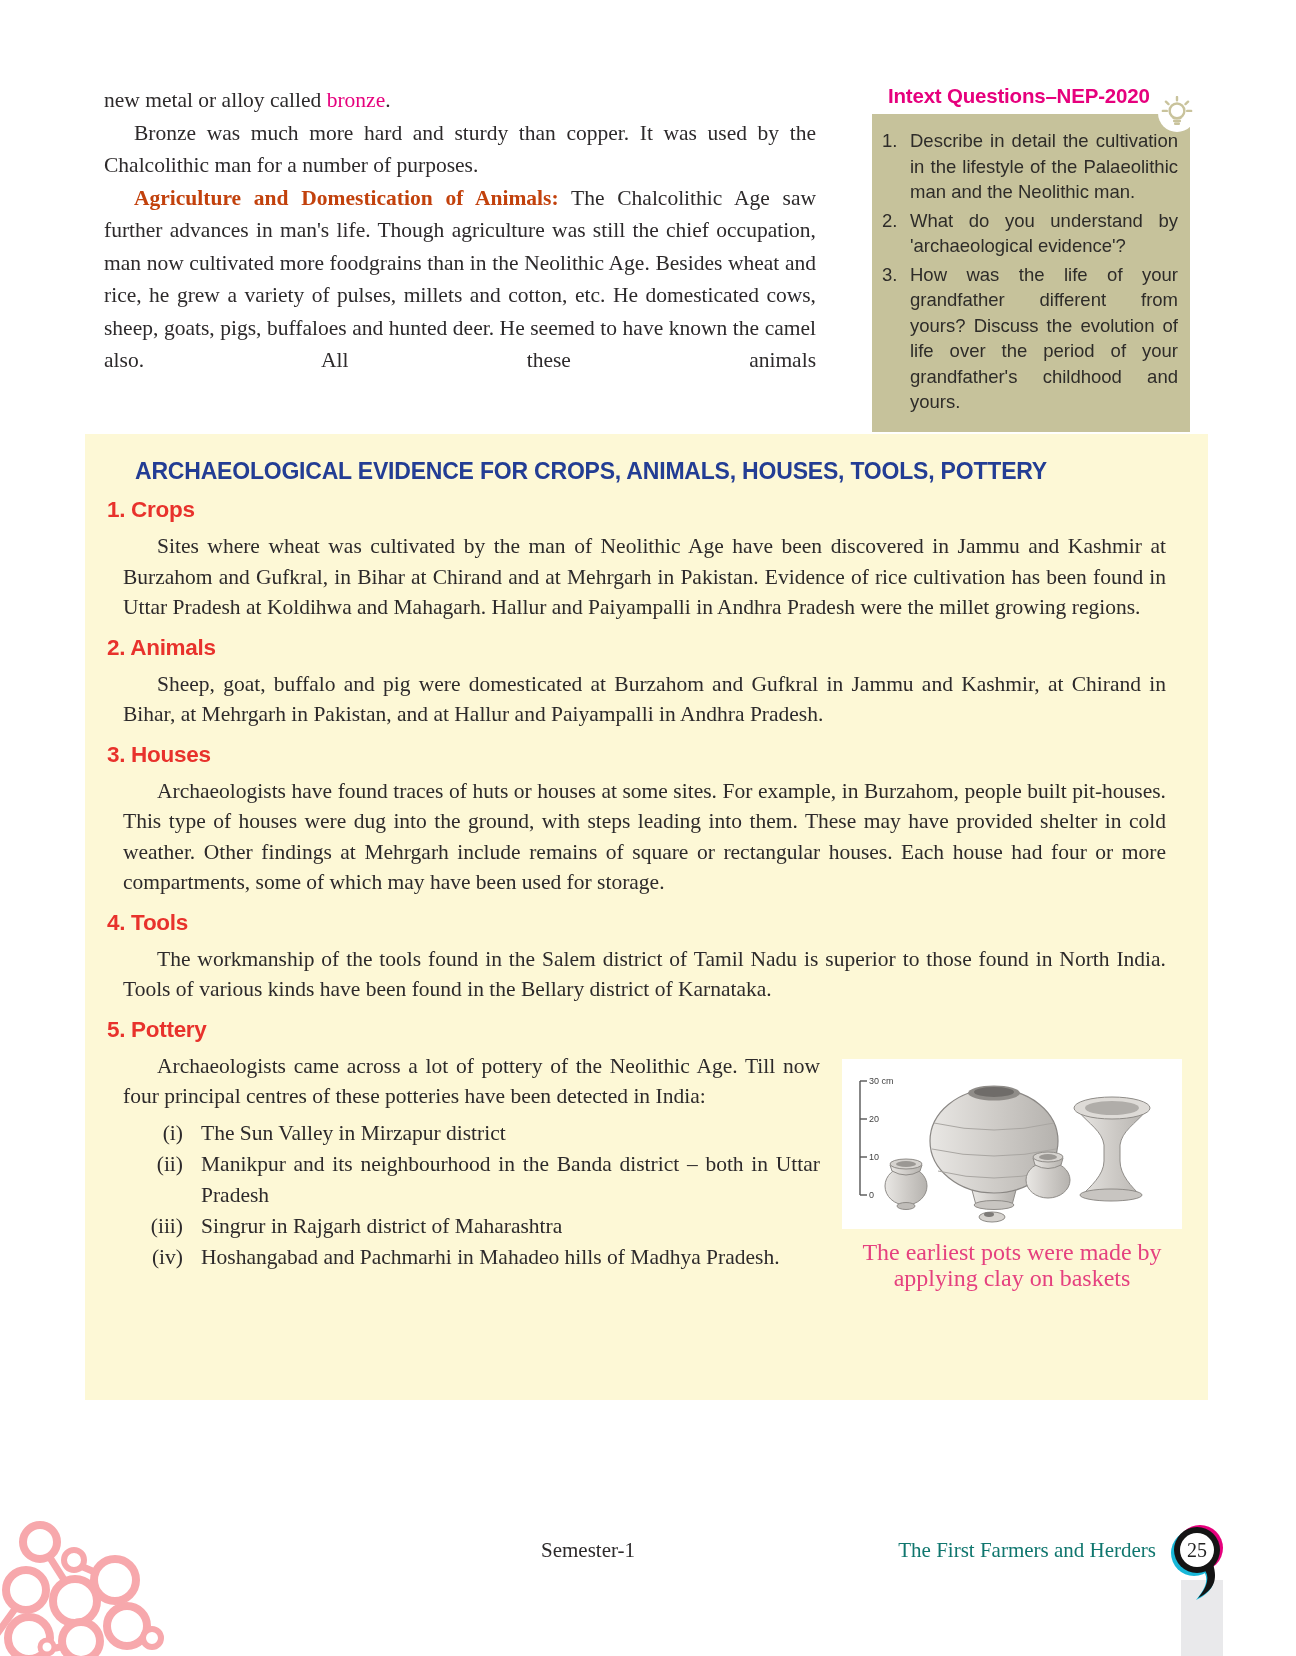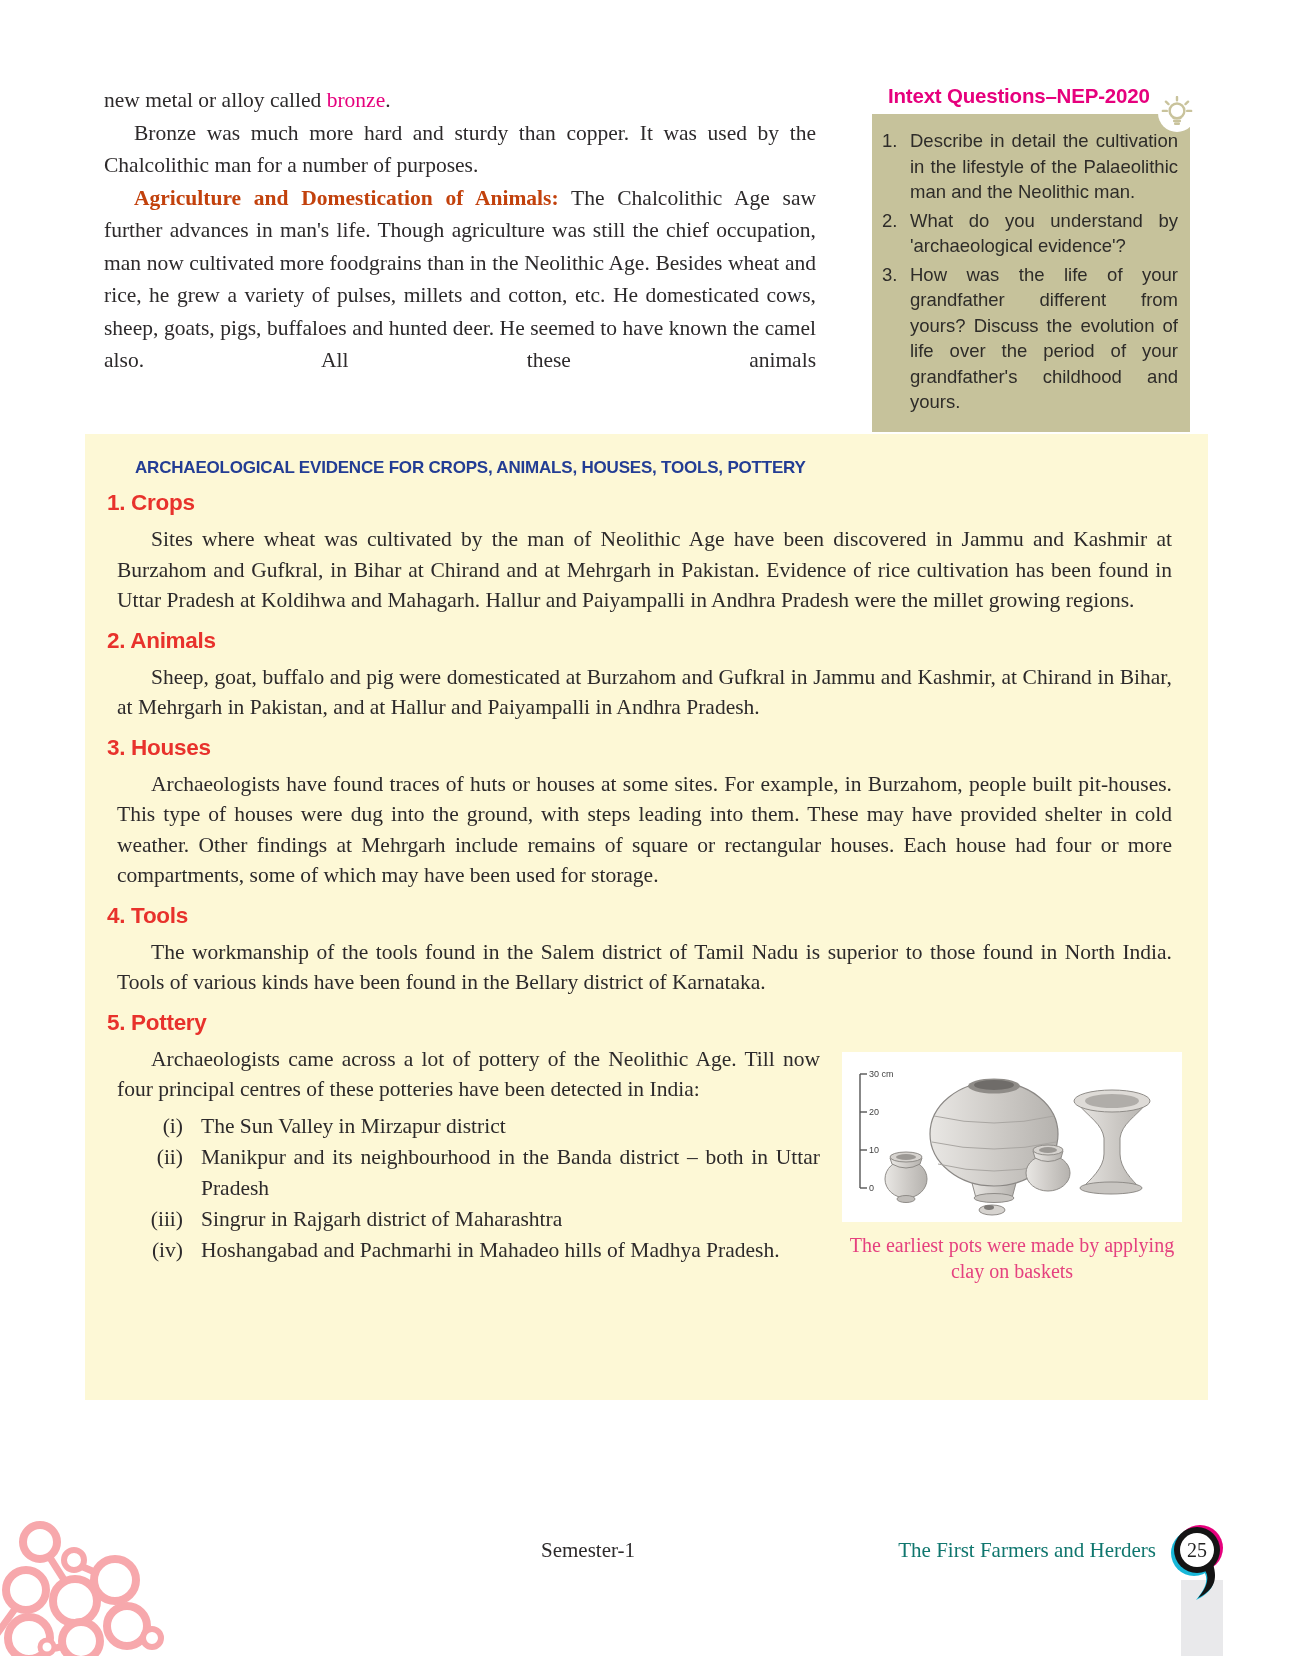--- a/index.html
+++ b/index.html
@@ -25,32 +25,32 @@
   .q-item{display:flex;margin-bottom:3px;}
   .q-num{flex:0 0 28px;}
   .q-text{flex:1;text-align:justify;}
   .bulb{position:absolute;top:-20px;right:-6px;width:38px;height:38px;background:#fff;
         border-radius:50%;display:flex;align-items:center;justify-content:center;}
 
   
   .evidence{position:absolute;left:85px;top:434px;width:1123px;height:966px;
             background:#fdf8d6;box-sizing:border-box;padding:18px 26px 10px 22px;overflow:hidden;}
   .evidence-heading{color:#233d94;font-family:"Liberation Sans",sans-serif;font-weight:bold;
-                    font-size:17px;letter-spacing:-0.2px;margin:6px 0 0 28px;}
+                    font-size:23px;letter-spacing:-0.2px;margin:6px 0 0 28px;}
   .sec-heading{color:#e8322c;font-family:"Liberation Sans",sans-serif;font-weight:bold;
                font-size:22.5px;margin:12px 0 2px 0;letter-spacing:-0.3px;}
-  .sec-text{font-size:21.5px;line-height:30.5px;text-align:justify;text-indent:34px;margin:8px 10px 6px;}
+  .sec-text{font-size:21.5px;line-height:30.5px;text-align:justify;text-indent:34px;margin:8px 16px 6px;}
   .rlist{margin-top:2px;}
   .rlist-item{position:relative;padding-left:94px;font-size:21.5px;line-height:31px;text-align:justify;}
   .rlist-item .marker{position:absolute;left:16px;width:60px;text-align:right;}
 
   
   .pot-figure{float:right;width:340px;margin:8px 0 4px 22px;}
   .pot-figure .img{background:#fff;line-height:0;}
-  .pot-caption{color:#e5417f;text-align:center;font-size:20px;line-height:26px;margin-top:10px;}
+  .pot-caption{color:#e5417f;text-align:center;font-size:24px;line-height:26px;margin-top:10px;}
 
   
   .footer-semester{position:absolute;left:541px;top:1538px;font-size:21px;color:#2d2a2b;}
   .footer-chapter{position:absolute;right:140px;top:1538px;font-size:21px;color:#0f766e;}
   .page-strip{position:absolute;left:1181px;top:1580px;width:42px;height:76px;background:#e9e9eb;z-index:0;}
   .page-badge{position:absolute;left:1170px;top:1524px;z-index:1;line-height:0;text-align:right;}
 
   .deco{position:absolute;left:-4px;top:1514px;z-index:0;line-height:0;}
 </style>
 </head>

